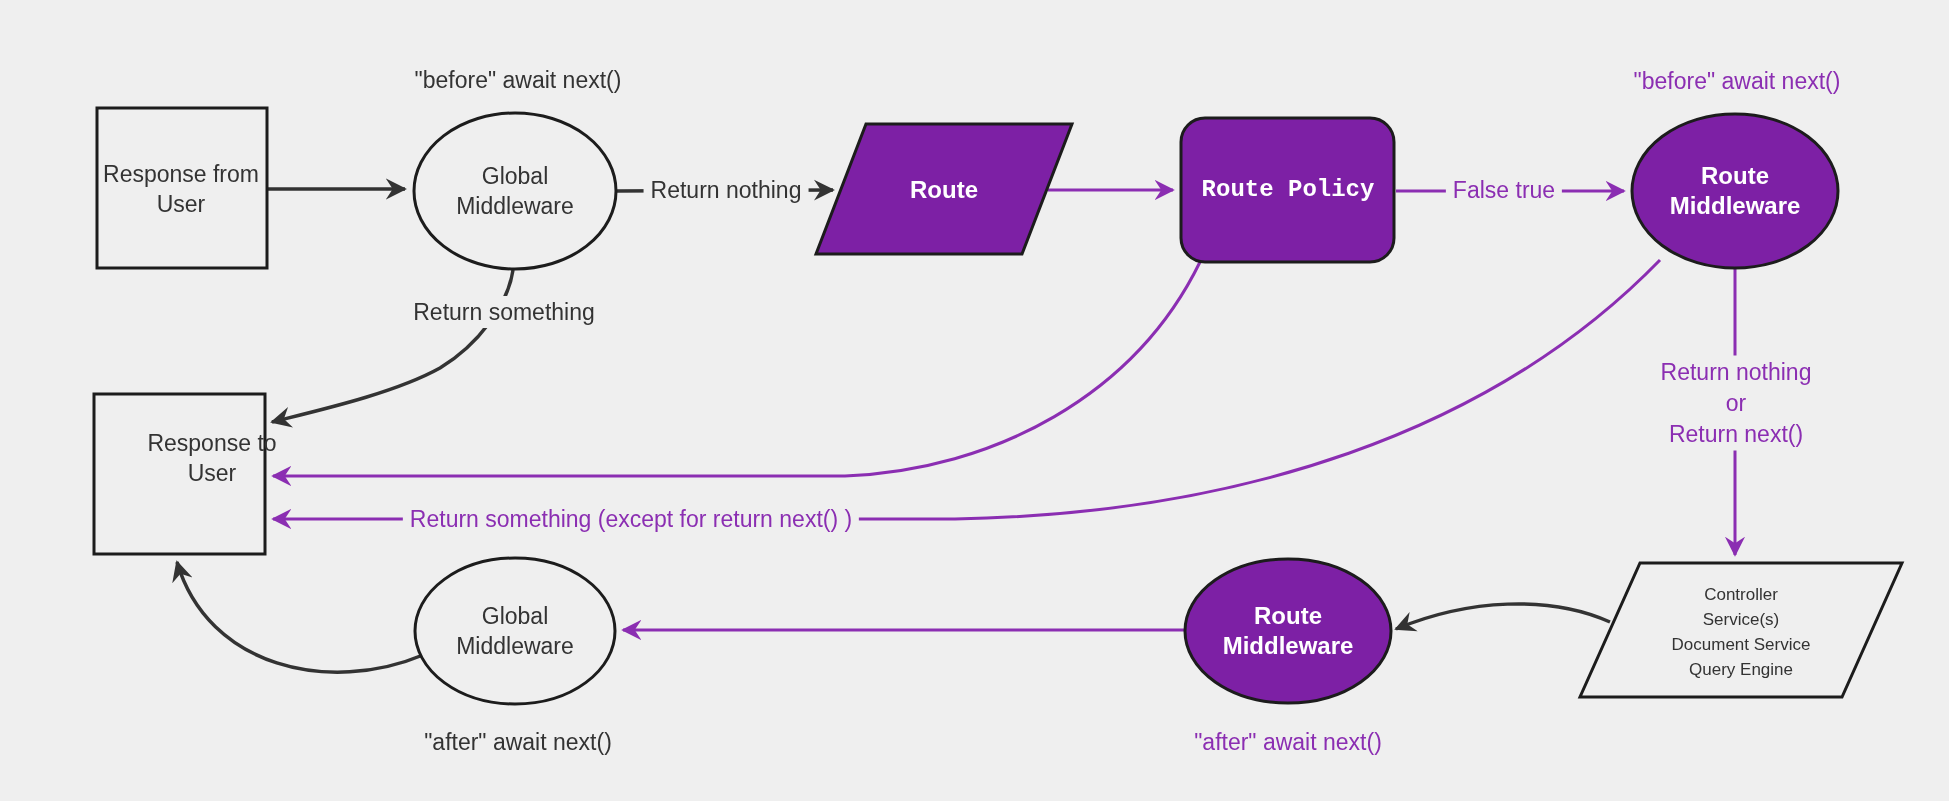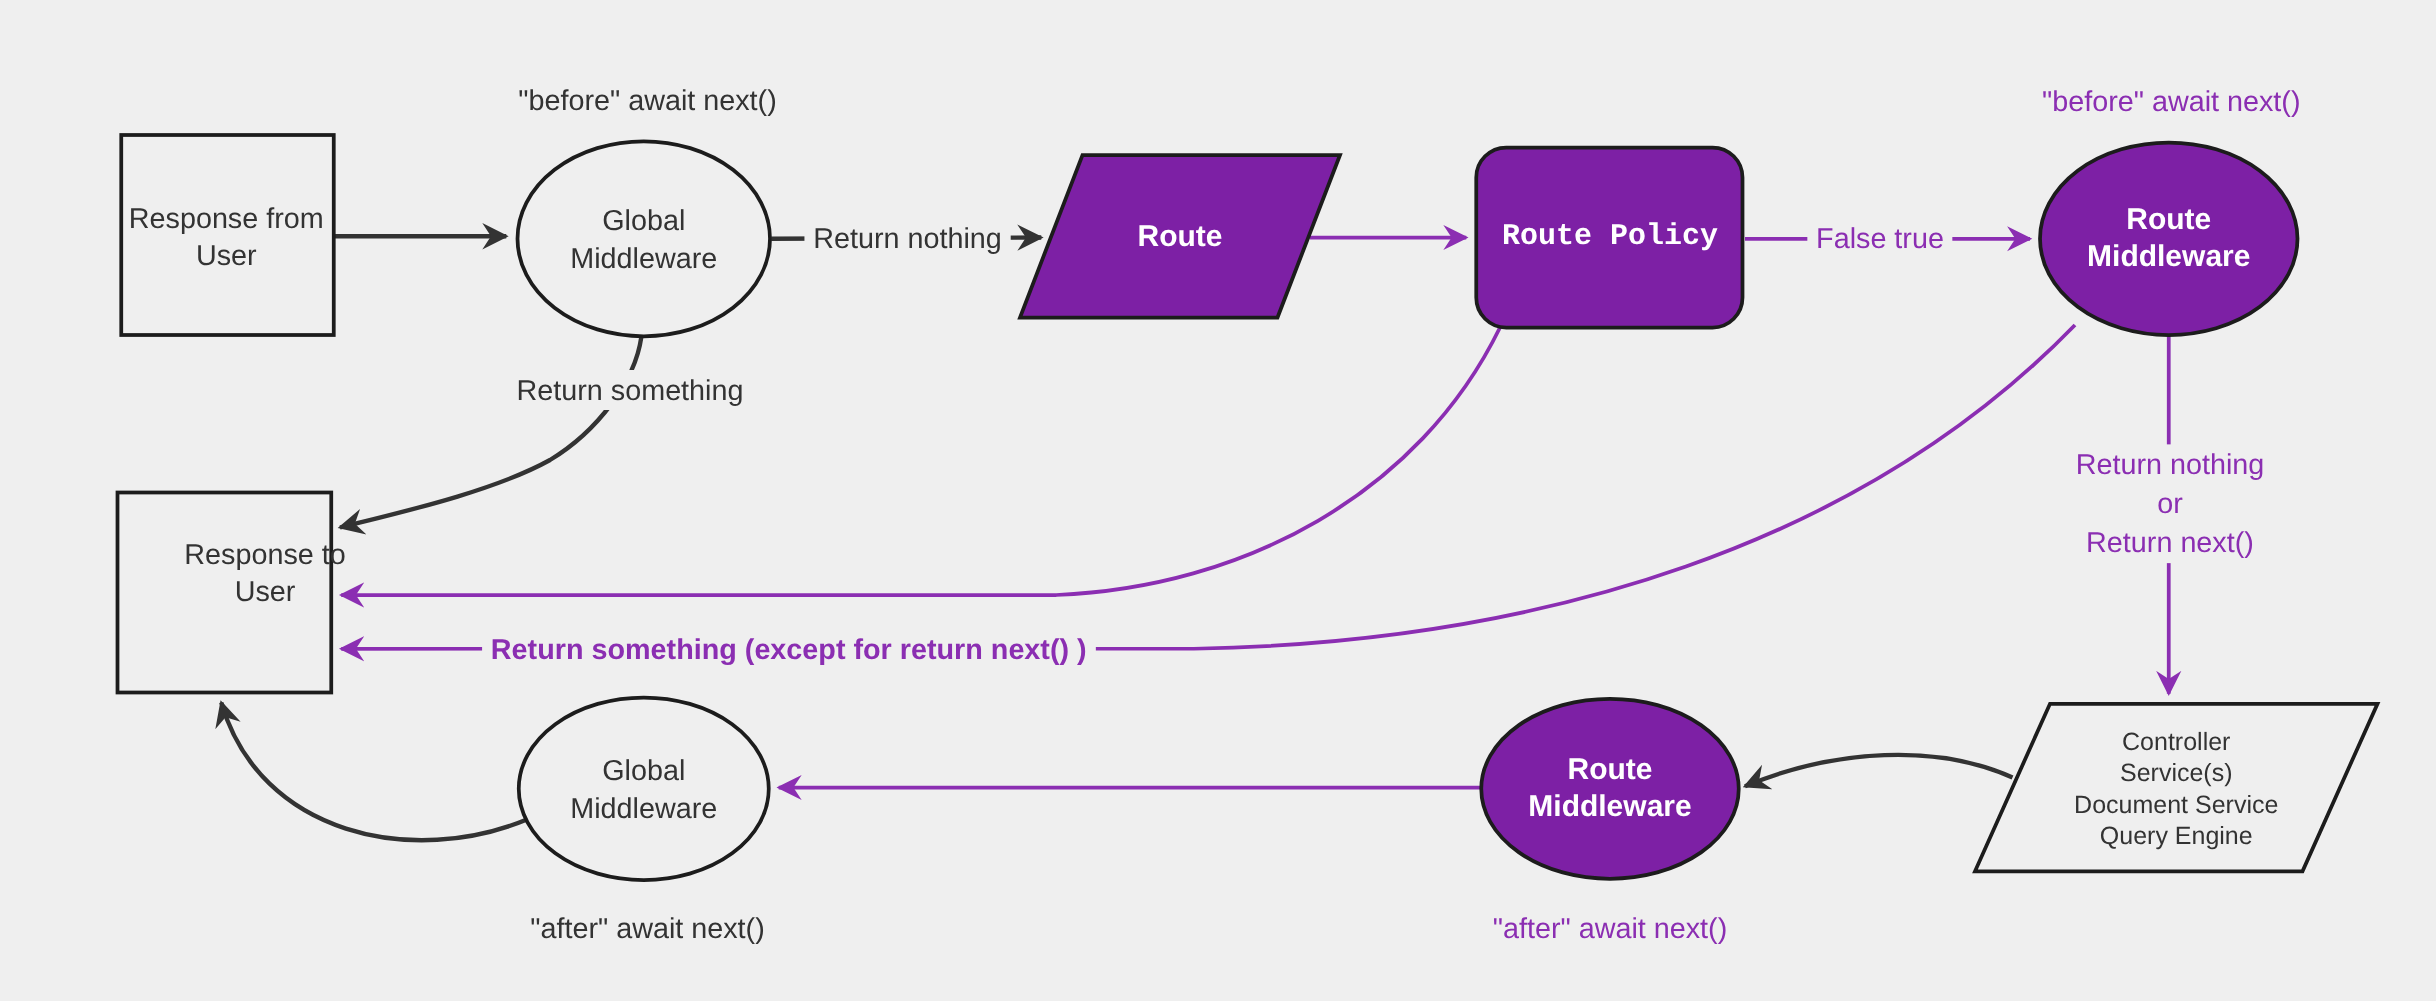--- a/index.html
+++ b/index.html
@@ -21,21 +21,21 @@
   .edge-black{fill:none;stroke:var(--dark_line);stroke-width:3.5px;}
   .edge-purple{fill:none;stroke:var(--purple_line);stroke-width:3px;}
   .arrow-black{fill:var(--dark_line);}
   .arrow-purple{fill:var(--purple_line);}
 
   .label{position:absolute;transform:translate(-50%,-50%);text-align:center;
          font-size:23px;line-height:30px;color:var(--dark_text);white-space:nowrap;}
   .label.purple{color:var(--purple_line);}
   .label.white{color:var(--white_text);font-weight:bold;font-size:24px;}
   .label.onLine{background:var(--bg);padding:1px 7px;}
-  .label.small{font-size:20px;line-height:25px;text-align:center;}
+  .label.small{font-size:17px;line-height:25px;text-align:center;}
   .label.tri{line-height:31px;}
 </style>
 </head>
 <body>
 
 <div class="canvas">
 
   <svg width="1949" height="801" viewBox="0 0 1949 801">
     <defs>
       <marker id="ah-black" viewBox="0 0 12 12" refX="10" refY="6" markerWidth="23" markerHeight="23" markerUnits="userSpaceOnUse" orient="auto">
@@ -105,17 +105,17 @@
   <div class="label" style="left:518px;top:80px;">"before" await next()</div>
   <div class="label onLine" style="left:726px;top:190px;">Return nothing</div>
   <div class="label purple onLine" style="left:1504px;top:190px;">False true</div>
   <div class="label purple" style="left:1737px;top:81px;">"before" await next()</div>
   <div class="label purple onLine tri" style="left:1736px;top:403px;">
     <div>Return nothing</div>
     <div>or</div>
     <div>Return next()</div>
   </div>
   <div class="label onLine" style="left:504px;top:312px;">Return something</div>
-  <div class="label purple onLine" style="left:631px;top:519px;font-weight:bold;">Return something (except for return next() )</div>
+  <div class="label purple onLine" style="left:631px;top:519px;">Return something (except for return next() )</div>
   <div class="label purple" style="left:1288px;top:742px;">"after" await next()</div>
   <div class="label" style="left:518px;top:742px;">"after" await next()</div>
 
 </div>
 
 </body></html>

